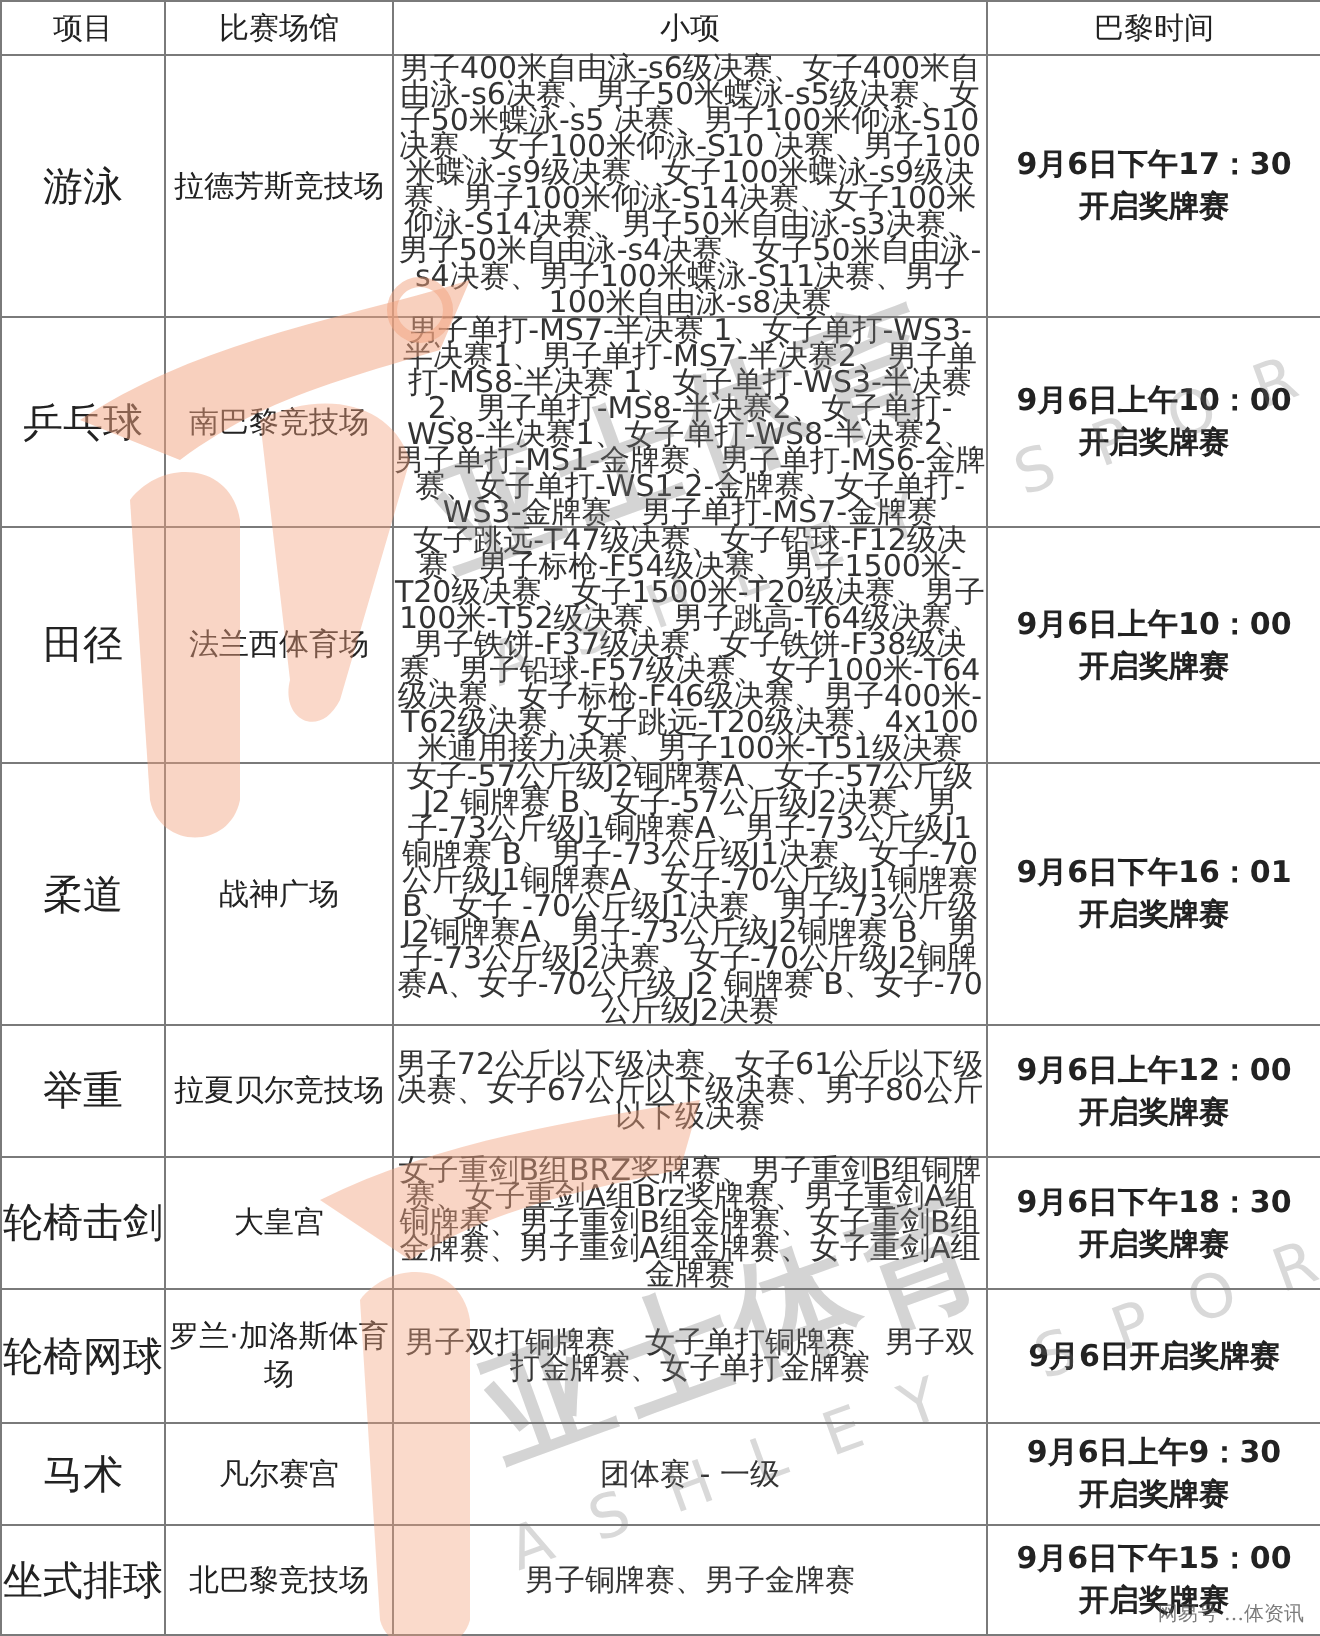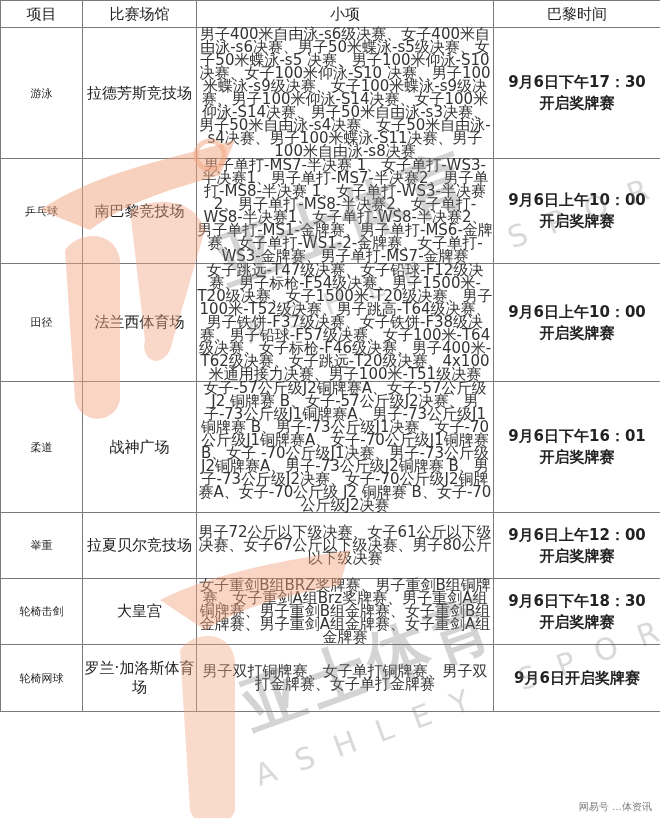--- a/index.html
+++ b/index.html
@@ -1,21 +1,21 @@
 <!DOCTYPE html>
 <html><head>
   <meta charset="utf-8">
   <style>
     html, body { margin: 0; padding: 0; background: #ffffff; }
     body { width: 660px; height: 818px; position: relative; overflow: hidden; font-family: "DejaVu Sans", "Liberation Sans", sans-serif; color: #222; }
     table.sched { position: absolute; left: 0; top: 0; width: 660px; border-collapse: collapse; table-layout: fixed; z-index: 2; }
     table.sched td, table.sched th { border: 1px solid #7a7a7a; text-align: center; vertical-align: middle; padding: 0 0; box-sizing: border-box; }
     table.sched th { font-weight: normal; font-size: 15px; height: 27px; color: #222; }
     col.c1 { width: 82px; } col.c2 { width: 114px; } col.c3 { width: 297px; } col.c4 { width: 167px; }
-    td.sport { font-size: 11px; }
+    td.sport { font-size: 20px; }
     td.venue { font-size: 15px; }
     td.events { font-size: 15px; line-height: 13px; padding: 0 3px; color: #333; }
     td.time { font-size: 15px; line-height: 21px; font-weight: bold; }
     .time-line { display: block; }
     
     .wm { position: absolute; pointer-events: none; z-index: 3; }
     .wm-swoosh { left: 20px; top: 100px; width: 220px; height: 330px; }
     .wm-swoosh2 { left: 150px; top: 540px; width: 200px; height: 290px; }
     .wm-text { font-family: "DejaVu Sans", sans-serif; font-weight: bold; color: rgba(120,120,120,0.32); transform: rotate(-20deg); transform-origin: left top; white-space: nowrap; }
     .wm-cn { font-size: 62px; letter-spacing: 4px; }
@@ -96,20 +96,38 @@
         </td>
     </tr>
     <tr style="height:67px">
       <td class="sport">轮椅网球</td>
       <td class="venue">罗兰·加洛斯体育场</td>
       <td class="events">男子双打铜牌赛、女子单打铜牌赛、男子双打金牌赛、女子单打金牌赛</td>
       <td class="time">
           <span class="time-line">9月6日开启奖牌赛</span>
         </td>
     </tr>
+    <tr style="height:51px">
+      <td class="sport">马术</td>
+      <td class="venue">凡尔赛宫</td>
+      <td class="events">团体赛 - 一级</td>
+      <td class="time">
+          <span class="time-line">9月6日上午9：30</span>
+          <span class="time-line">开启奖牌赛</span>
+        </td>
+    </tr>
+    <tr style="height:55px">
+      <td class="sport">坐式排球</td>
+      <td class="venue">北巴黎竞技场</td>
+      <td class="events">男子铜牌赛、男子金牌赛</td>
+      <td class="time">
+          <span class="time-line">9月6日下午15：00</span>
+          <span class="time-line">开启奖牌赛</span>
+        </td>
+    </tr>
   </tbody>
 </table>
 
 <svg class="wm wm-swoosh" viewBox="0 0 220 330">
   <path d="M20 110 C 80 70, 150 60, 215 40 L 200 75 C 150 90, 110 100, 70 130 Z" fill="#f2a27e" opacity="0.5"></path>
   <path d="M45 150 C 60 130, 95 130, 100 160 L 100 300 C 95 325, 60 325, 55 300 Z" fill="#f2a27e" opacity="0.45"></path>
   <path d="M110 110 C 140 95, 175 100, 185 130 L 150 250 C 140 270, 120 260, 125 240 Z" fill="#f2a27e" opacity="0.42"></path>
   <circle cx="190" cy="55" r="14" fill="none" stroke="#f2a27e" stroke-width="5" opacity="0.5"></circle>
 </svg>
 

